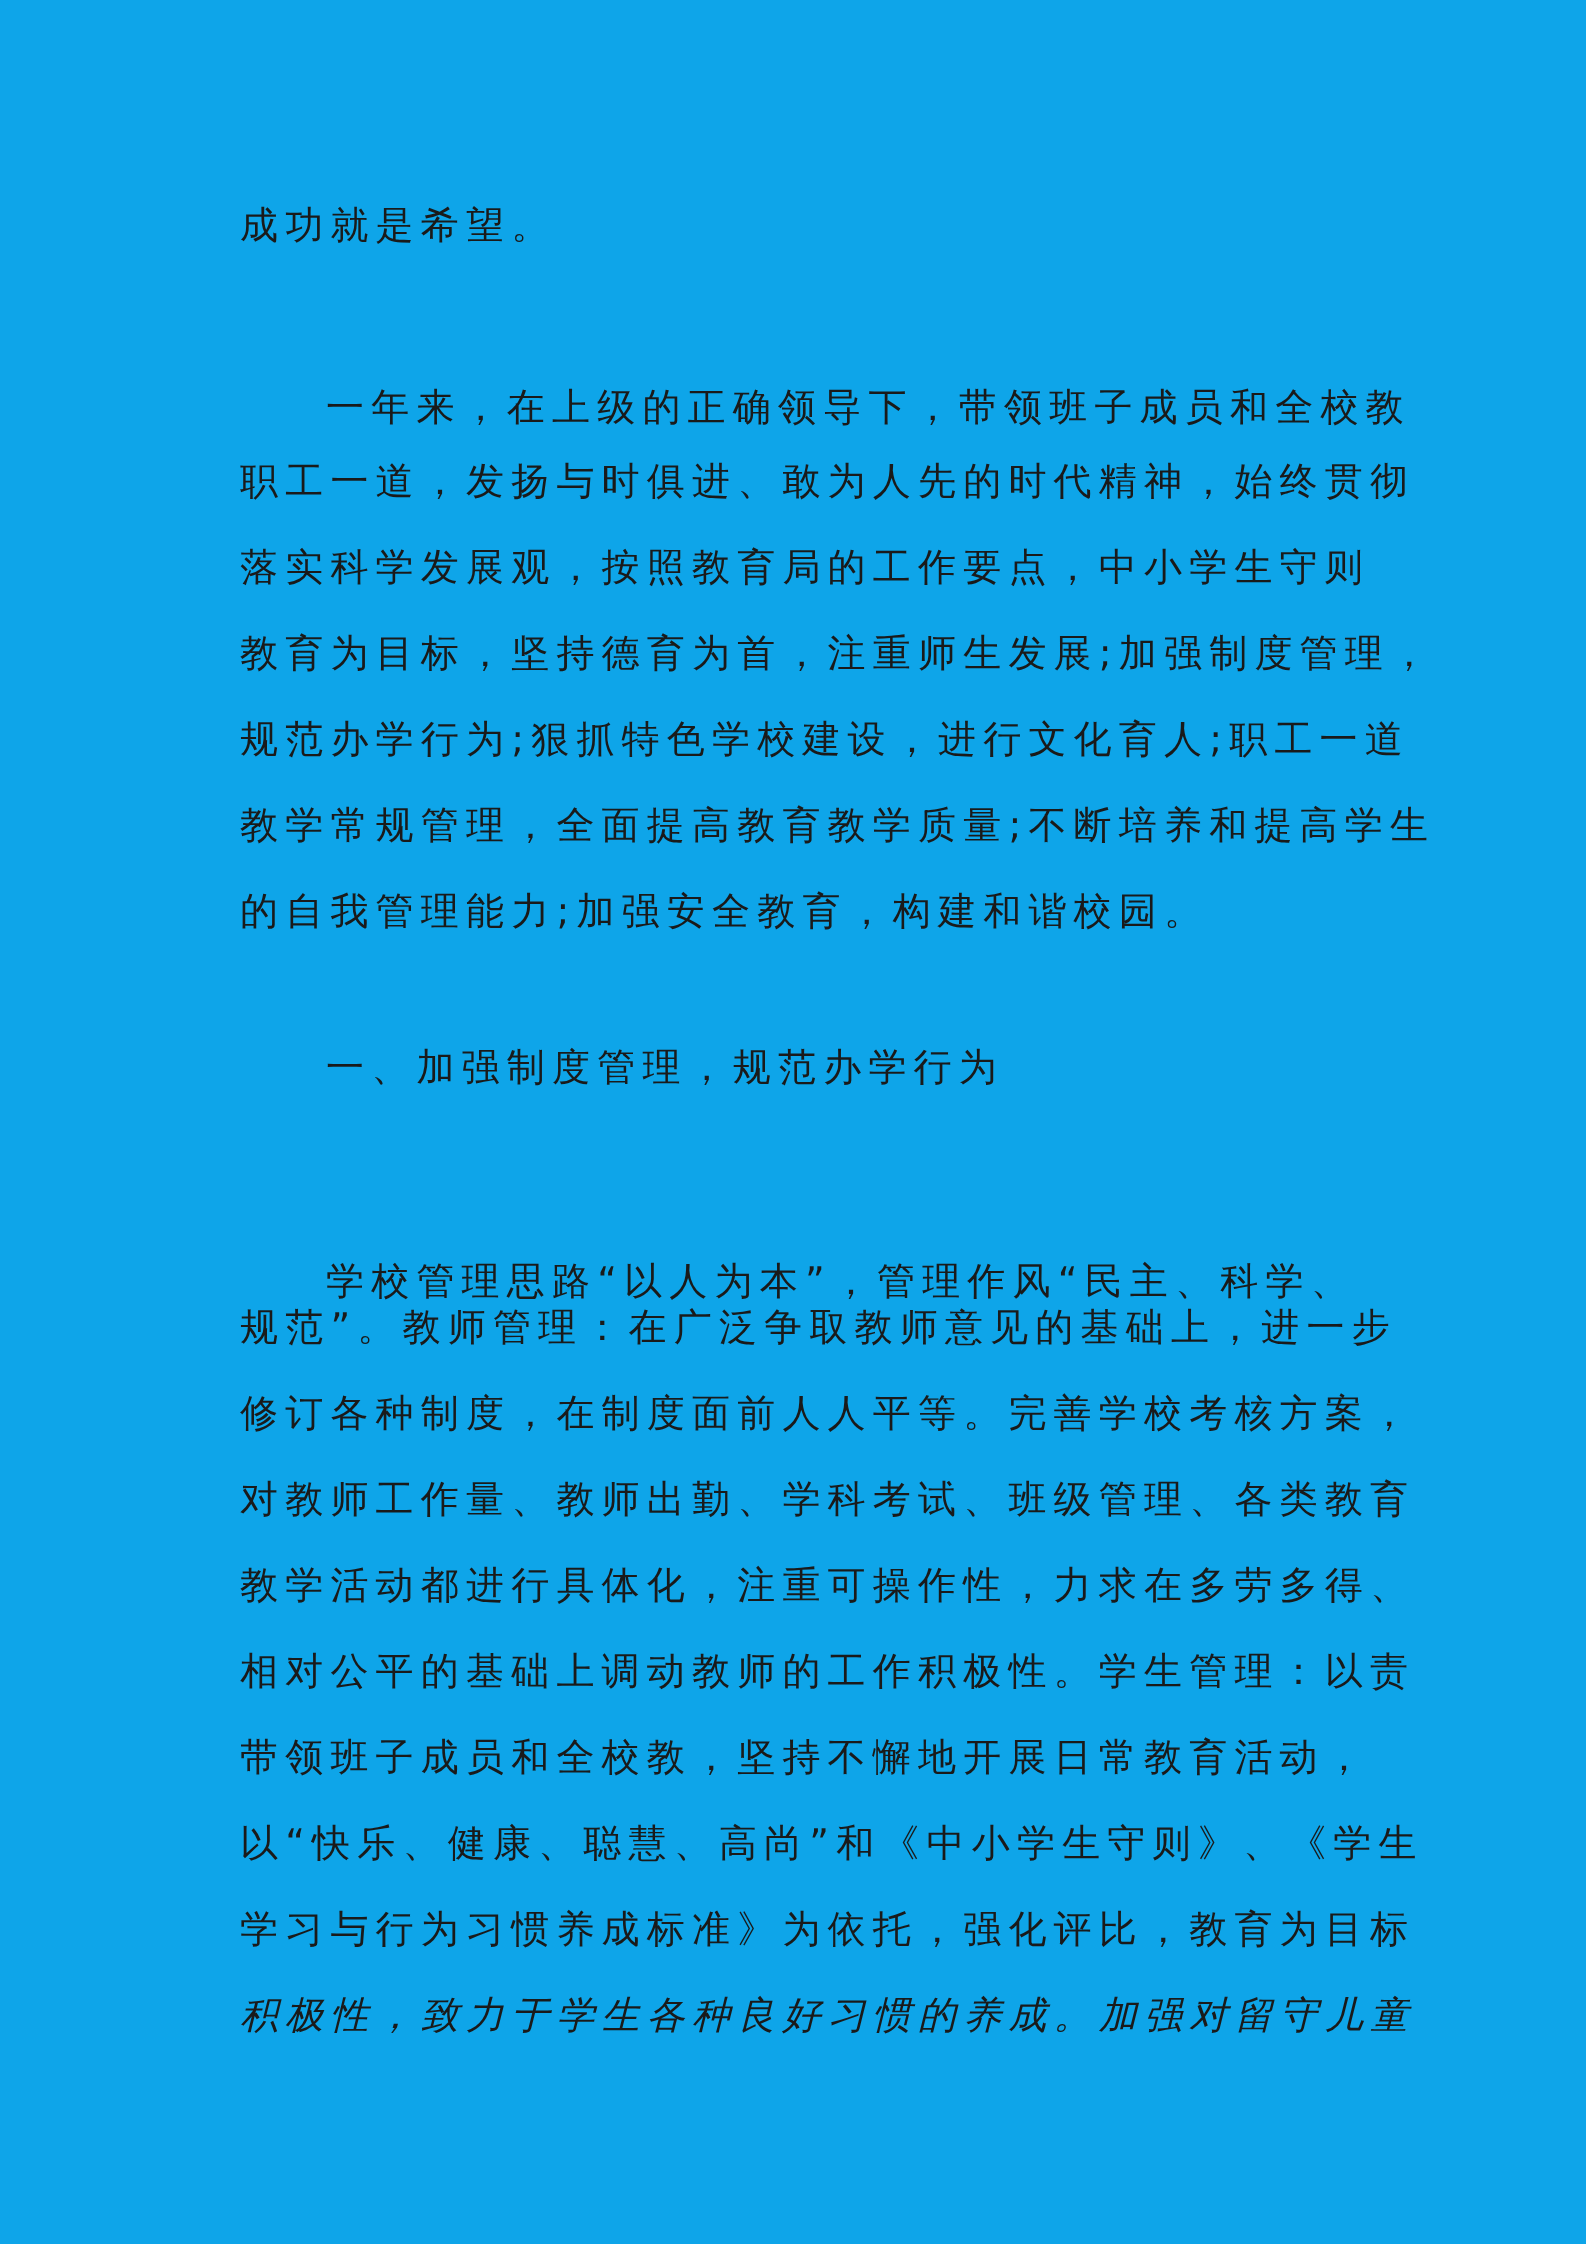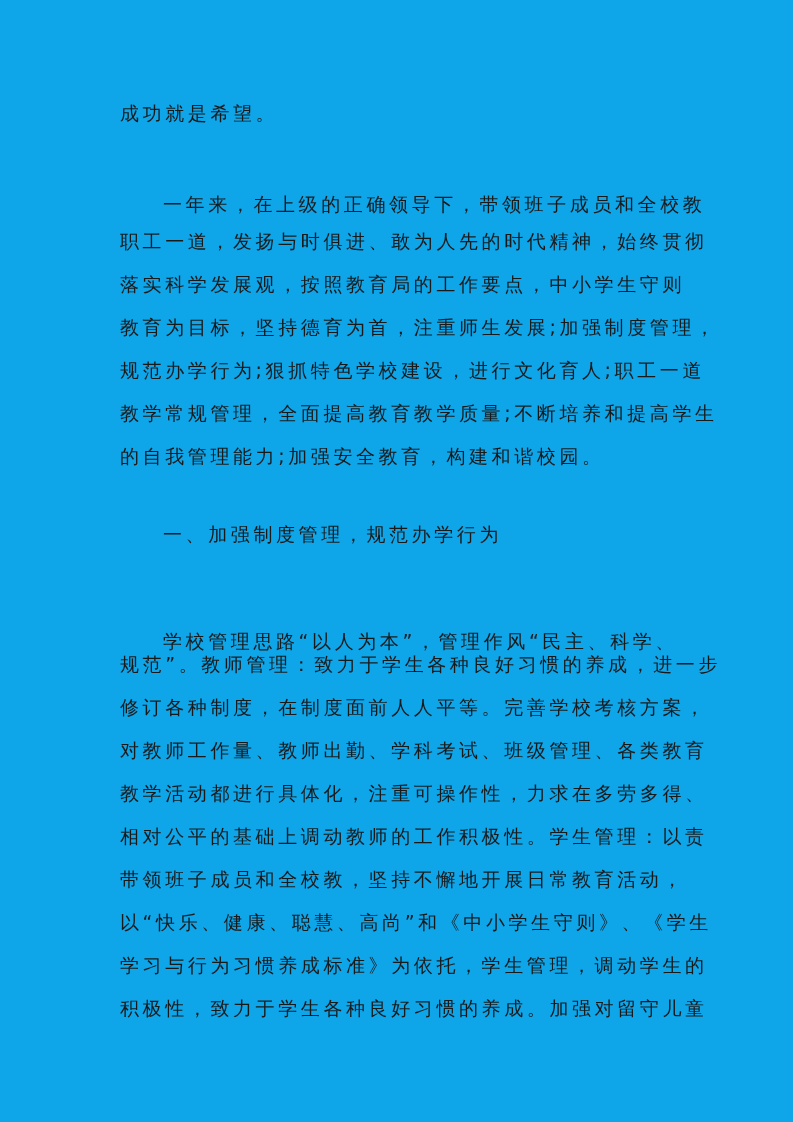--- a/index.html
+++ b/index.html
@@ -60,23 +60,23 @@
     <div class="line" style="top: 401px;">教学常规管理，全面提高教育教学质量;不断培养和提高学生</div>
     <div class="line last" style="top: 444px;">的自我管理能力;加强安全教育，构建和谐校园。</div>
   </div>
 
   <div>
     <div class="line indent last" style="top: 522px;">一、加强制度管理，规范办学行为</div>
   </div>
 
   <div>
     <div class="line indent" style="top: 609px; margin-top: 20px;">学校管理思路“以人为本”，管理作风“民主、科学、</div>
-    <div class="line" style="top: 652px;">规范”。教师管理：致力于学生各种良好习惯的养成，进一步</div>
+    <div class="line" style="top: 652px;">规范”。教师管理：在广泛争取教师意见的基础上，进一步</div>
     <div class="line" style="top: 695px;">修订各种制度，在制度面前人人平等。完善学校考核方案，</div>
     <div class="line" style="top: 738px;">对教师工作量、教师出勤、学科考试、班级管理、各类教育</div>
     <div class="line" style="top: 781px;">教学活动都进行具体化，注重可操作性，力求在多劳多得、</div>
     <div class="line" style="top: 824px;">相对公平的基础上调动教师的工作积极性。学生管理：以责</div>
     <div class="line" style="top: 867px;">带领班子成员和全校教，坚持不懈地开展日常教育活动，</div>
     <div class="line" style="top: 910px;">以“快乐、健康、聪慧、高尚”和《中小学生守则》、《学生</div>
-    <div class="line" style="top: 953px;">学习与行为习惯养成标准》为依托，学生管理，调动学生的</div>
-    <div class="line" style="top: 996px;">积极性，致力于学生各种良好习惯的养成。加强对留守儿童</div>
+    <div class="line" style="top: 953px;">学习与行为习惯养成标准》为依托，强化评比，教育为目标</div>
+    <div class="line" style="top: 996px; font-style: italic;">积极性，致力于学生各种良好习惯的养成。加强对留守儿童</div>
   </div>
 </div>
 
 </body></html>

